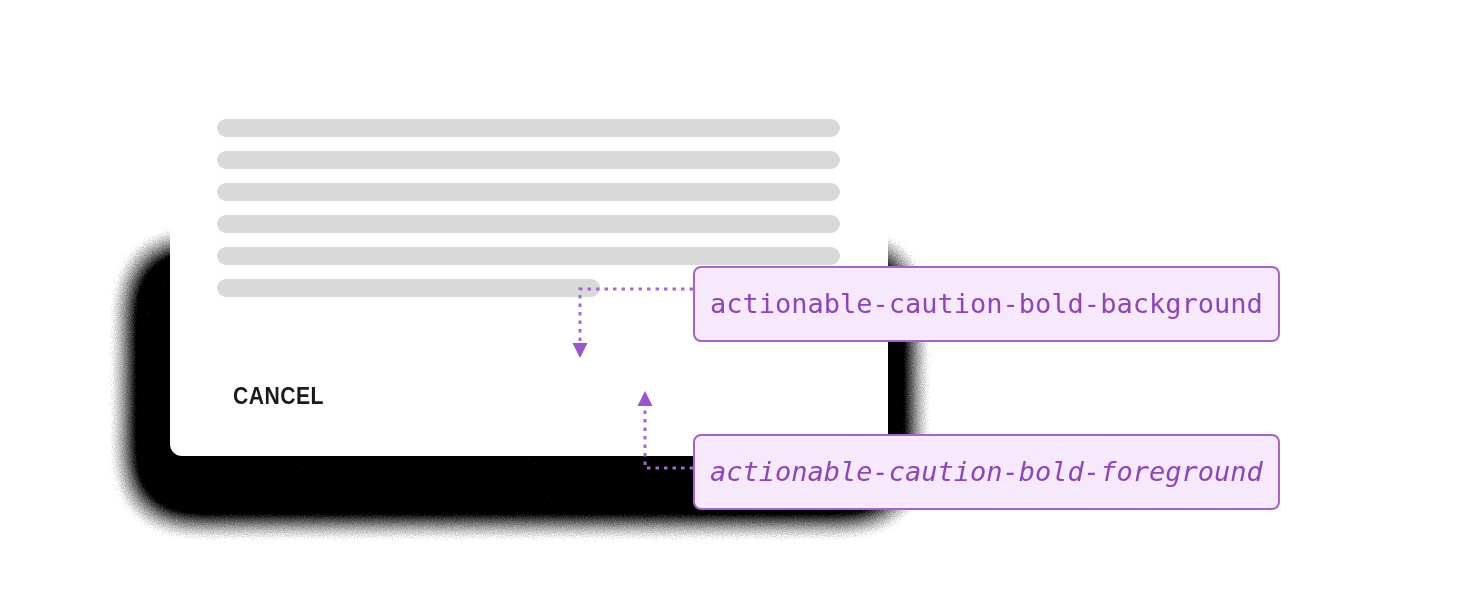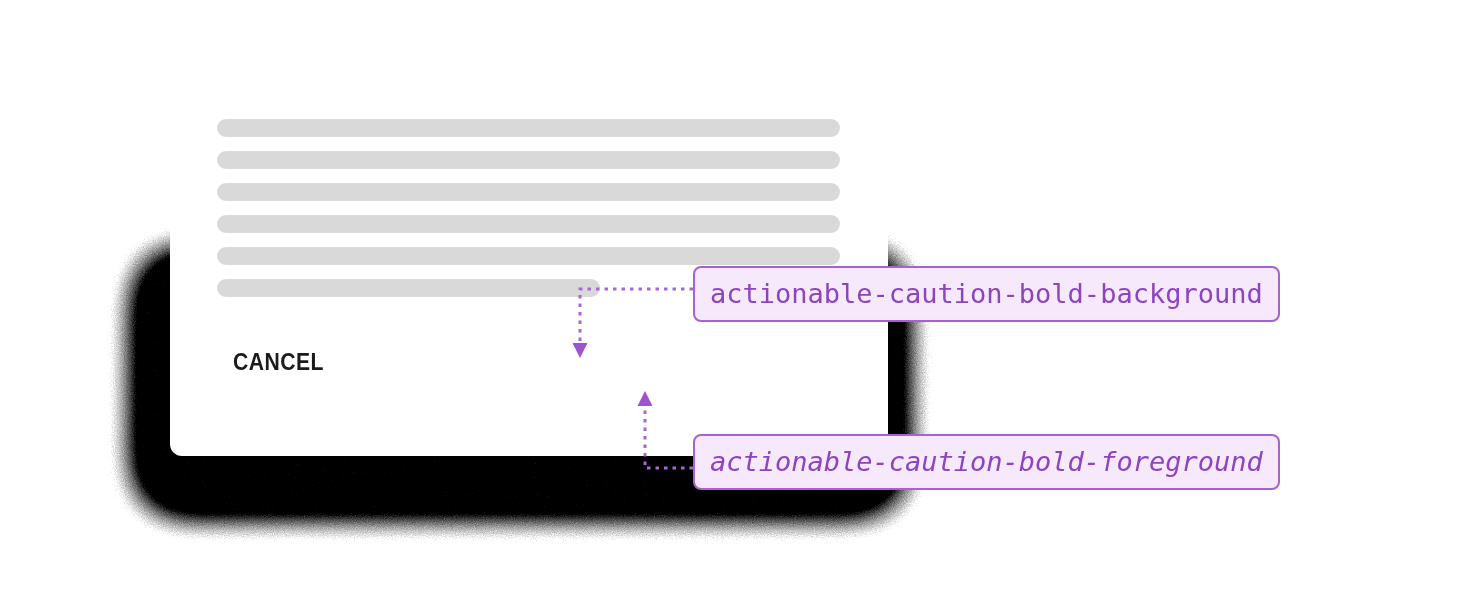--- a/index.html
+++ b/index.html
@@ -34,21 +34,21 @@
     border-radius:12px;
     z-index:1;
   }
   .skeleton-wrap{position:absolute;left:47px;top:29px;width:623px;}
   .skeleton-line{
     height:18px;border-radius:9px;background:var(--skeleton);
     margin-bottom:14px;width:100%;
   }
   .skeleton-line.short{width:383px;}
   .footer{
-    position:absolute;left:0;top:244px;width:664px;height:56px;
+    position:absolute;left:0;top:278px;width:664px;height:56px;
   }
   .cancel-button{
     position:absolute;left:63px;top:0;height:56px;
     display:flex;align-items:center;
     background:none;border:none;padding:0;cursor:pointer;
     color:var(--cancel-fg);
     font-family:"Liberation Sans", sans-serif;
     font-size:23px;font-weight:700;letter-spacing:.5px;
     transform:scaleX(.92);transform-origin:left center;
     white-space:nowrap;
@@ -71,21 +71,21 @@
   }
   
   .token-label{
     position:absolute;left:693px;
     background:var(--annotation-bg);
     border:2.5px solid var(--annotation-border);
     border-radius:8px;
     color:var(--annotation-text);
     font-family:"DejaVu Sans Mono","Liberation Mono",monospace;
     font-size:27px;line-height:36px;
-    padding:8px 15px;
+    padding:18px 15px;
     white-space:nowrap;
     z-index:4;
   }
   #token-background{top:266px;}
   #token-foreground{top:434px;font-style:italic;}
 </style>
 </head>
 <body>
 
 <svg id="shadow-layer" width="1460" height="596" viewBox="0 0 1460 596" aria-hidden="true">

